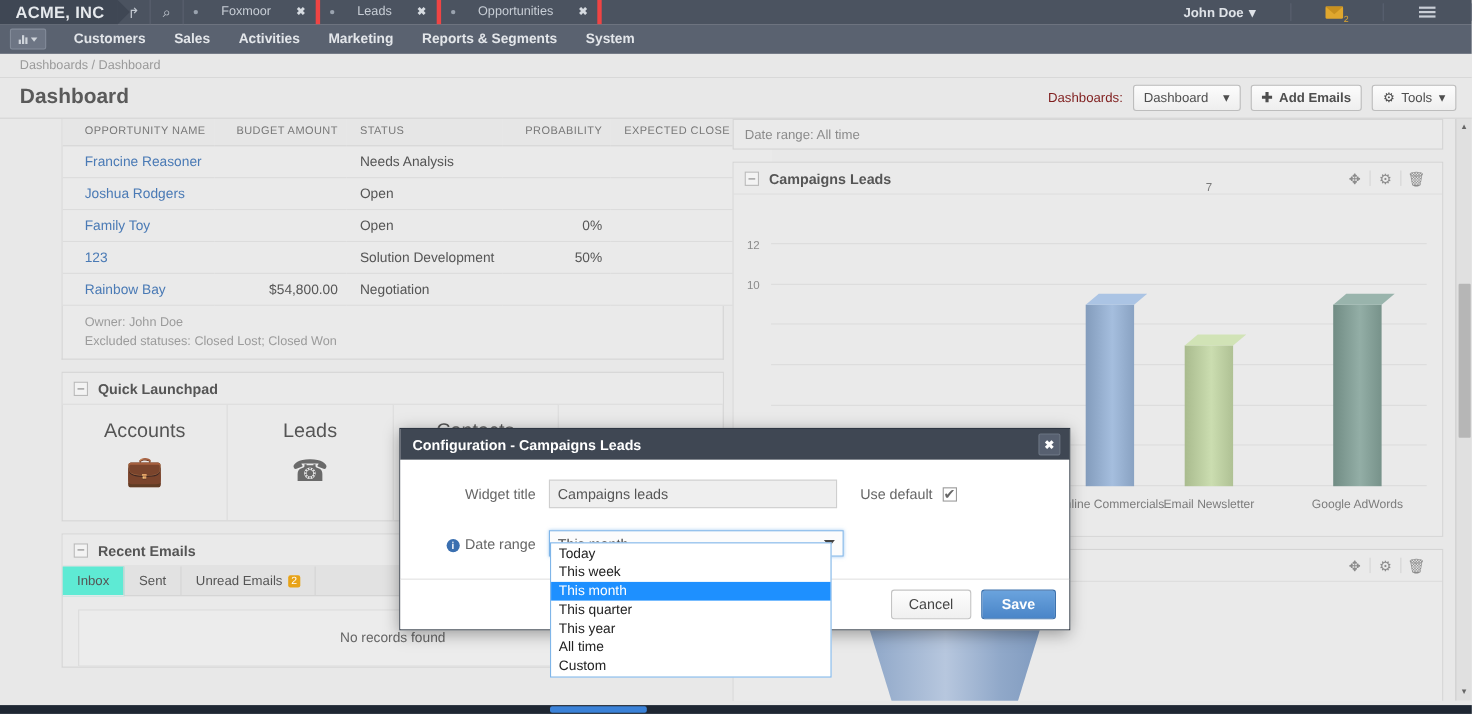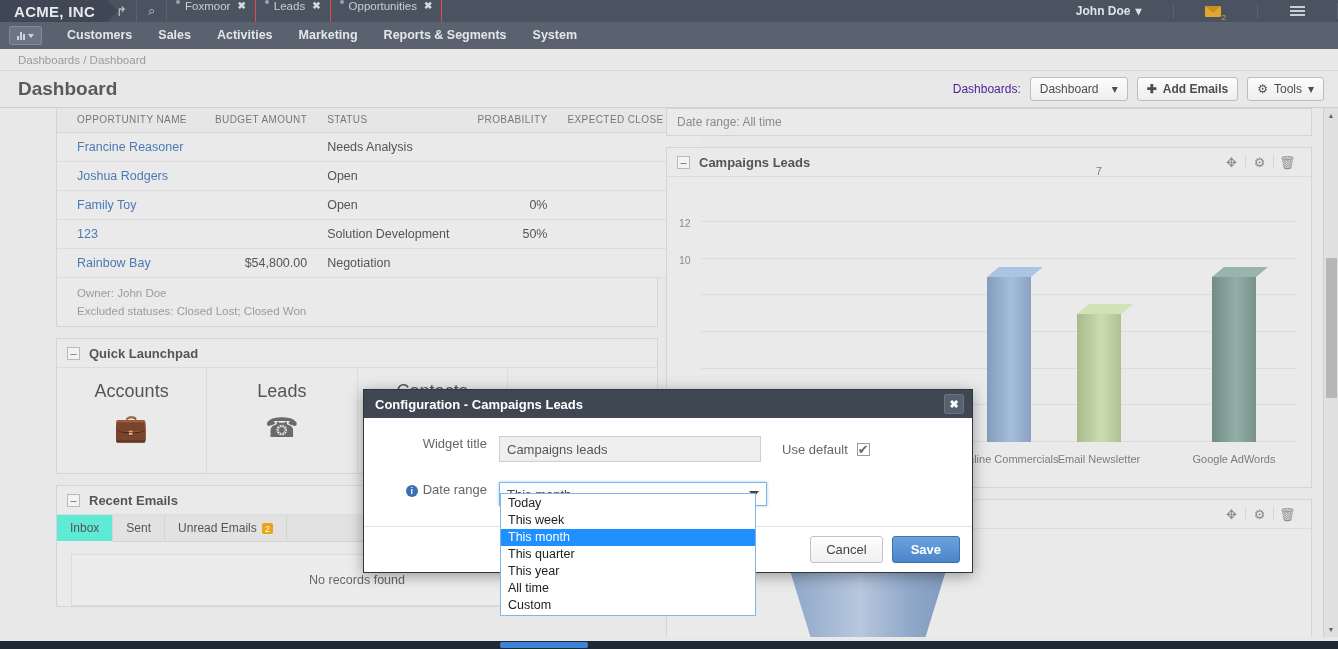--- a/index.html
+++ b/index.html
@@ -23,22 +23,22 @@
     border-top:11px solid transparent; border-bottom:11px solid transparent;
     border-left:11px solid #3f4754; z-index:2;
   }
   .tb-icon-btn {
     width:30px; display:flex; align-items:center; justify-content:center;
     border-right:1px solid #5a6270; color:#c3c9d1; font-size:13px;
   }
   .tb-icon-btn:first-of-type { margin-left:16px; border-left:1px solid #5a6270; }
   #tabs { display:flex; align-items:stretch; }
   .tab {
-    display:flex; gap:5px; padding:0 9px;
-    border-right:1px solid #ef4444; font-size:11.5px; color:#c8ced6;
+    display:flex; align-items:center; gap:21px; padding:0 9px;
+    border-right:4px solid #ef4444; font-size:11.5px; color:#c8ced6;
   }
   .tab .dot { width:4px; height:4px; border-radius:50%; background:#9aa3af; display:inline-block;}
   .tab .x { font-size:10px; font-weight:bold; color:#d6dbe1; margin-left:2px; }
   #topright { margin-left:auto; display:flex; align-items:stretch;gap:20px; }
   #user {
     display:flex; align-items:center; gap:5px; padding:0 11px;
     font-size:12px; color:#dfe3e8; font-weight:bold;
   }
   .sep { width:1px; background:#5a6270; margin:3px 0; }
   #mail { display:flex; align-items:center; padding:0 11px; position:relative; }
@@ -78,21 +78,21 @@
     height:22px; background:#e8e8e8; border-bottom:1px solid #d8d8d8;
     display:flex; align-items:center; padding-left:18px;
     font-size:11.5px; color:#9a9a9a;
   }
   #pagehead {
     height:37px; background:#e8e8e8; border-bottom:1px solid #d0d0d0;
     display:flex; align-items:center; padding:0 14px 0 18px;
   }
   #pagetitle { font-size:19px; font-weight:bold; color:#5a5a5a; }
   #head-right { margin-left:auto; display:flex; align-items:center; gap:9px; }
-  #dash-label { font-size:12px; color:#4c1d95; }
+  #dash-label { font-size:12px; color:#7f1d1d; }
   .btn {
     background:linear-gradient(#fcfcfc,#eeeeee); border:1px solid #bdbdbd;
     border-radius:3px; font-size:12px; color:#4e4e4e; height:24px;
     display:flex; align-items:center; padding:0 9px; gap:6px; cursor:pointer;
   }
   #dash-select { width:98px; justify-content:space-between; }
   #add-widget { font-weight:bold; }
 
   
   #content { position:relative; height:529px; background:#e8e8e8; overflow:hidden;}
@@ -221,21 +221,21 @@
   #modal-head{
     height:28px; background:#3f4753; display:flex; align-items:center;
     padding:0 8px 0 11px; color:#fff; font-size:13px; font-weight:bold;
   }
   #modal-close{
     margin-left:auto; width:20px; height:20px; background:#576070;
     border:1px solid #6b7482; color:#fff; font-size:11px;
     display:flex; align-items:center; justify-content:center; border-radius:2px;
   }
   #modal-body{ padding:18px 0 6px 0; background:#fff; }
-  .frow{ display:flex; padding:0 0 20px 0;}
+  .frow{ display:flex; align-items:center; padding:0 0 20px 0;}
   .flabel{ width:135px; text-align:right; padding-right:12px; font-size:13px; color:#666;}
   .info-i{
     display:inline-flex; width:12px;height:12px;border-radius:50%;background:#3a6fb0;
     color:#fff; font-size:9px; align-items:center; justify-content:center;
     font-weight:bold; margin-right:5px; font-style:normal;
   }
   #widget-title-input{
     width:262px; height:26px; border:1px solid #cfcfcf; background:#efefef;
     padding:0 7px; font-size:13px; color:#555; font-family:inherit;
   }

